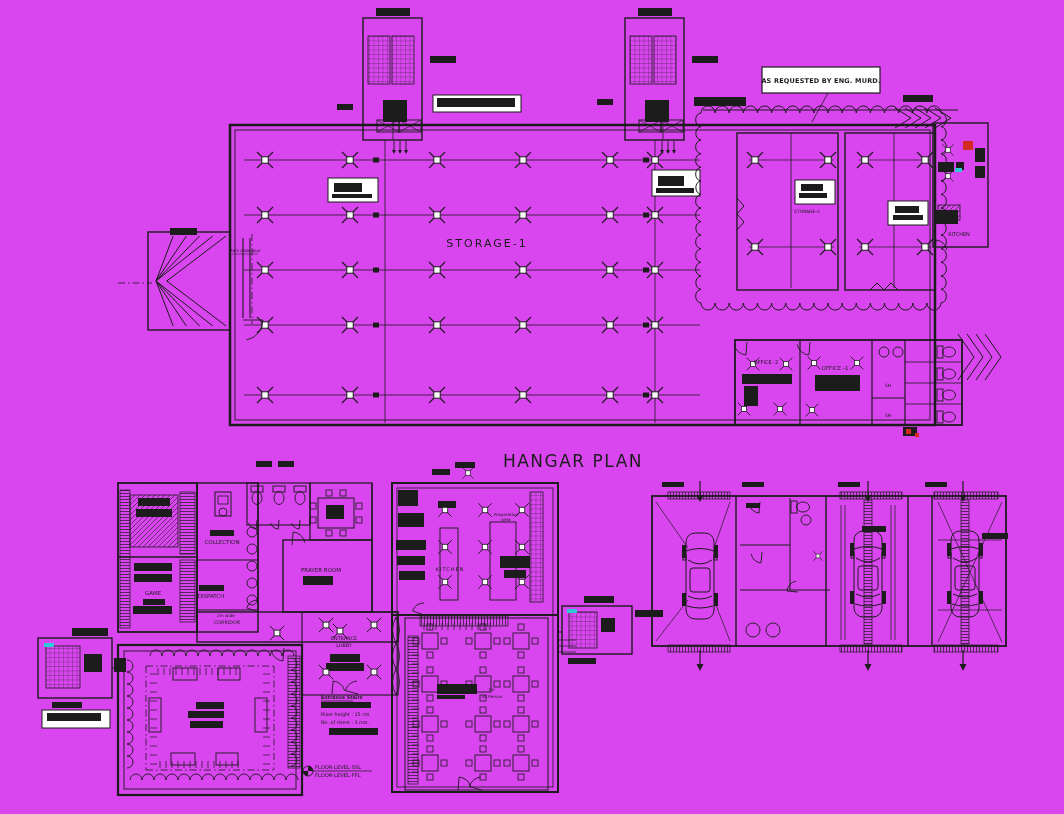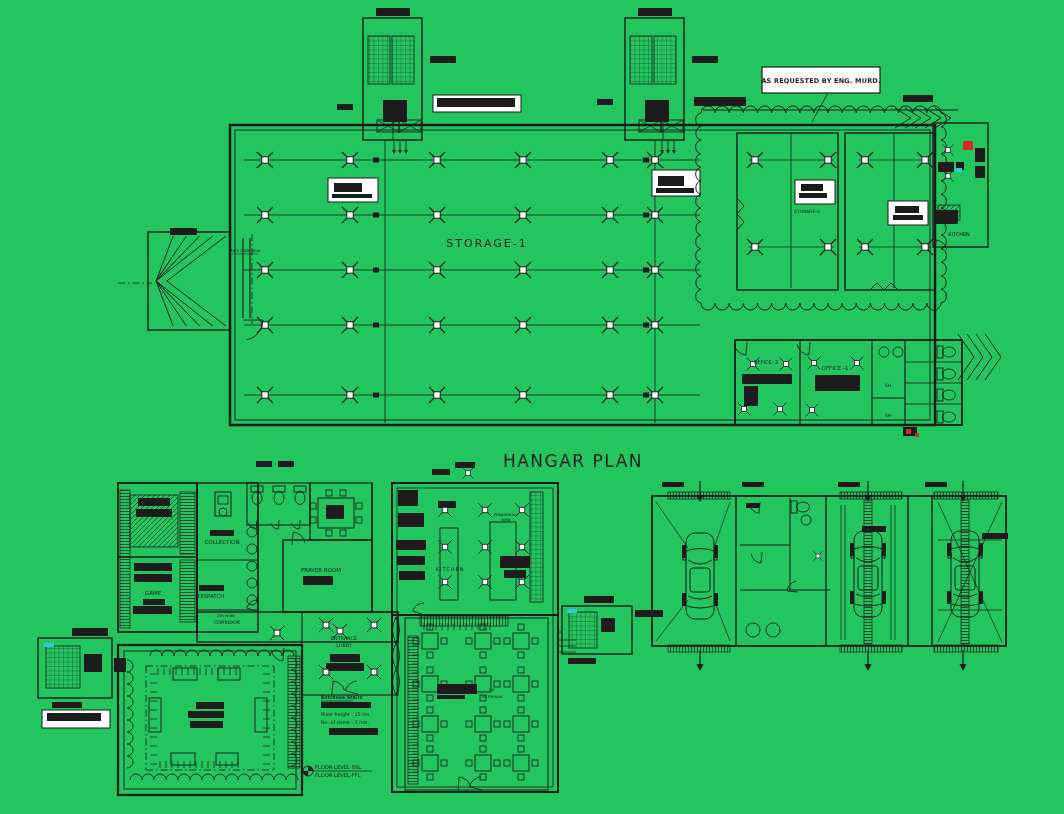--- a/index.html
+++ b/index.html
@@ -1,16 +1,16 @@
 <!DOCTYPE html>
 <html><head>
 <meta charset="utf-8">
 <style>
   html,body{margin:0;padding:0;background:#ffffff}
-  .stage{position:relative;width:1064px;height:814px;background:#22c55e;overflow:hidden}
+  .stage{position:relative;width:1064px;height:814px;background:#d946ef;overflow:hidden}
   svg{display:block}
   svg text{font-family:"DejaVu Sans",sans-serif;fill:#1c1c1c;text-anchor:middle}
   .t17{font-size:17px;letter-spacing:1.5px}
   .t11{font-size:11px;letter-spacing:2px}
   .t65{font-size:6.5px;font-weight:bold;letter-spacing:.2px}
   .t55{font-size:5.5px}
   .t52{font-size:5.2px}
   .t5{font-size:5px}
   .t48{font-size:4.8px}
   .t45{font-size:4.5px}

